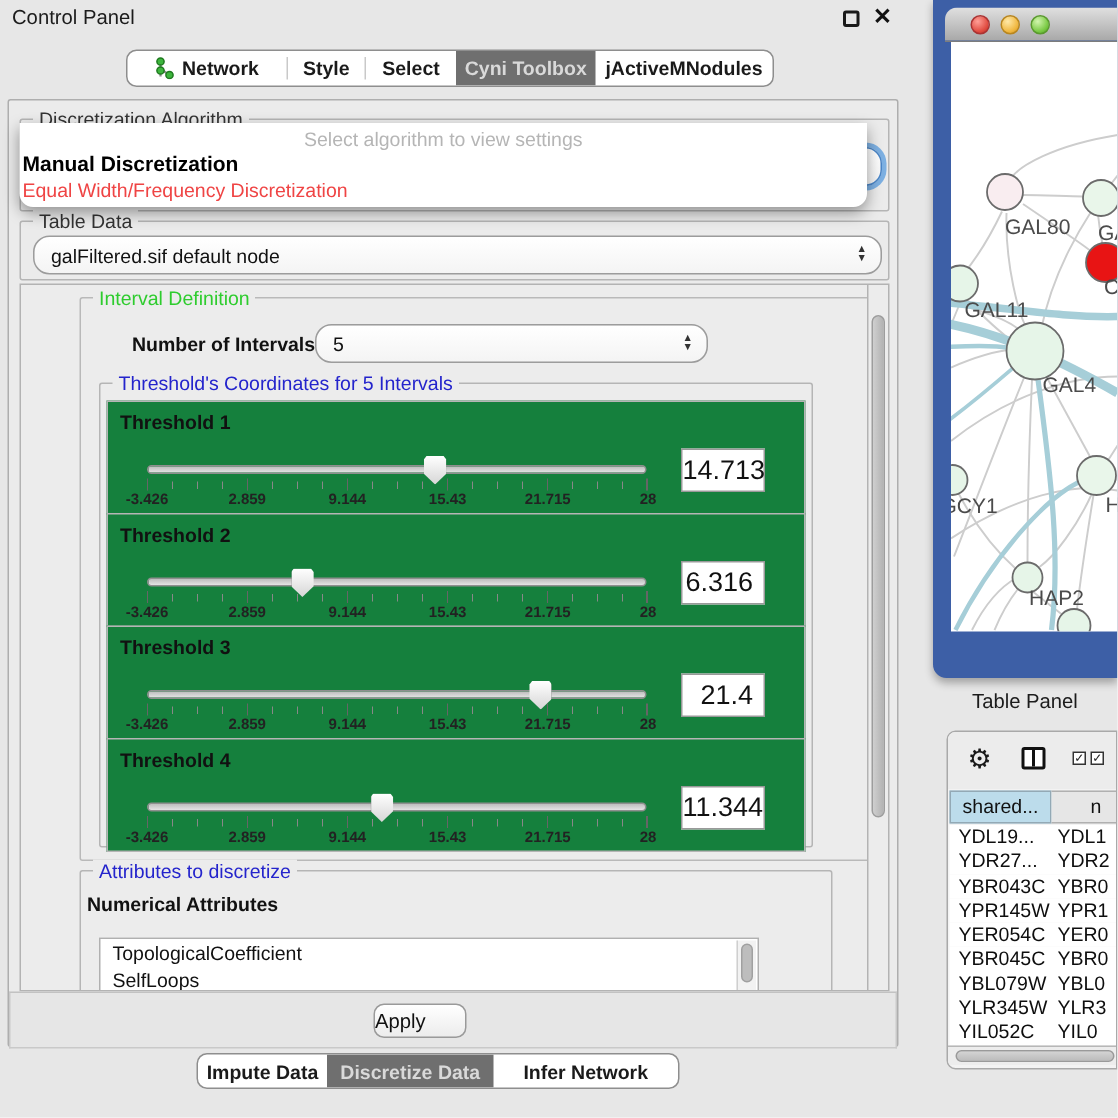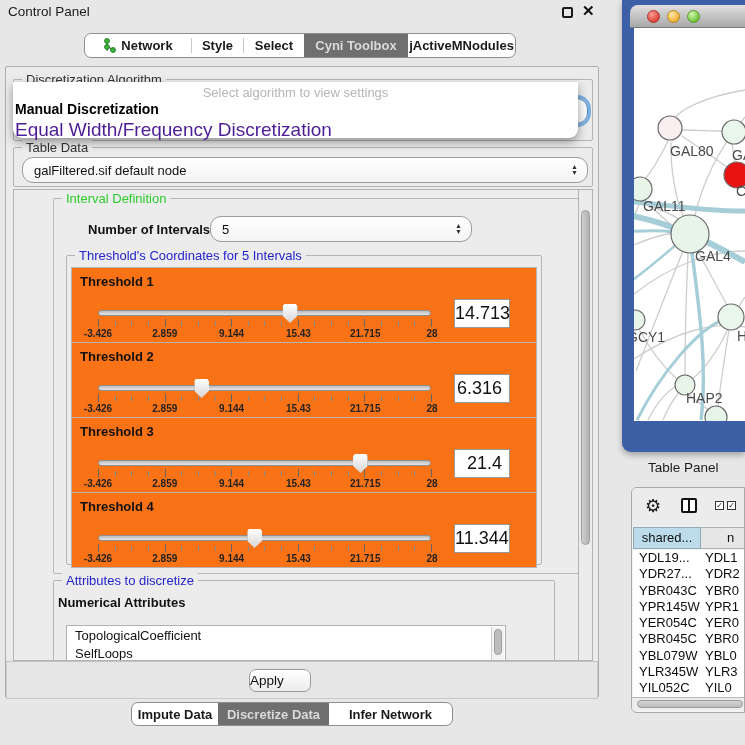--- a/index.html
+++ b/index.html
@@ -34,30 +34,30 @@
   .combo { position:absolute; background:linear-gradient(#ffffff,#f4f4f4); border:1px solid #9c9c9c; border-radius:11px;
            font-size:13px; color:#111; display:flex; align-items:center; padding-left:11px; }
   .combo .spin { position:absolute; right:9px; top:50%; transform:translateY(-50%); display:flex; flex-direction:column; line-height:6px; font-size:7px; color:#333; }
   .combo.focused { border-color:#4a86c8; box-shadow:0 0 0 3px var(--focus_ring); }
 
   
   .popup { left:13px; top:82px; width:565px; height:56px; background:#fff; border-radius:0 0 9px 9px;
            box-shadow:0 4px 10px rgba(0,0,0,.38); z-index:40; }
   .popup .hint { position:absolute; top:3px; left:0; width:100%; text-align:center; font-size:13px; color:#b5b5b5; }
   .popup .opt1 { position:absolute; top:19px; left:2px; font-size:14px; font-weight:bold; color:#000; }
-  .popup .opt2 { position:absolute; top:37px; left:2px; font-size:19px; color:#4c1d95; }
+  .popup .opt2 { position:absolute; top:37px; left:2px; font-size:13px; color:#ef4444; }
 
   
   .scrollpane { left:7px; top:122px; width:580px; height:472px; background:#ececec; border:1px solid #b3b3b3; overflow:hidden; }
   .vscroll { position:absolute; right:0; top:0; width:14px; height:100%; background:#ececec; border-left:1px solid #b3b3b3; }
   .vthumb { position:absolute; left:2px; top:20px; width:9px; height:335px; border-radius:5px;
             background:linear-gradient(to right,#cfcfcf,#b2b2b2); border:1px solid #9d9d9d; }
 
   
-  .tpanel { position:absolute; left:4px; width:466px; height:76px; background:#f97316; border:1px solid #b5b5b5; }
+  .tpanel { position:absolute; left:4px; width:466px; height:76px; background:#15803d; border:1px solid #b5b5b5; }
   .ttitle { position:absolute; left:8px; top:6px; font-size:13px; font-weight:bold; color:#111; }
   .track { position:absolute; left:26px; top:42px; width:333px; height:6px; border-radius:3px;
            background:linear-gradient(#bdbdbd,#e4e4e4); border:1px solid #8f8f8f; }
   .thumb { position:absolute; top:-7px; width:15px; height:19px; transform:translateX(-50%);
            background:linear-gradient(#ffffff,#d6d6d6);
            clip-path:polygon(50% 100%, 0 62%, 0 12%, 12% 0, 88% 0, 100% 12%, 100% 62%);
            filter:drop-shadow(0 0 1px #777); }
   .ticks { position:absolute; left:26px; top:53px; width:334px; height:5px;
            background-image:repeating-linear-gradient(90deg,#888 0,#888 1px,transparent 1px,transparent 16.65px); }
   .ticksM { position:absolute; left:26px; top:51px; width:334px; height:8px;
@@ -132,21 +132,21 @@
       <span>Network</span>
     </div>
     <div class="seg-sep"></div>
     <div class="seg" style="width:51px">
         <span>Style</span>
       </div>
     <div class="seg-sep"></div>
     <div class="seg" style="width:60px">
         <span>Select</span>
       </div>
-    <div class="seg sel" style="width:104px">
+    <div class="seg sel" style="width:93px">
         <span>Cyni Toolbox</span>
       </div>
     <div class="seg" style="flex:1">
         <span>jActiveMNodules</span>
       </div>
   </div>
 
   <div class="abs main-panel">
 
     <div class="group" style="left:7px; top:12px; width:580px; height:62px;">

